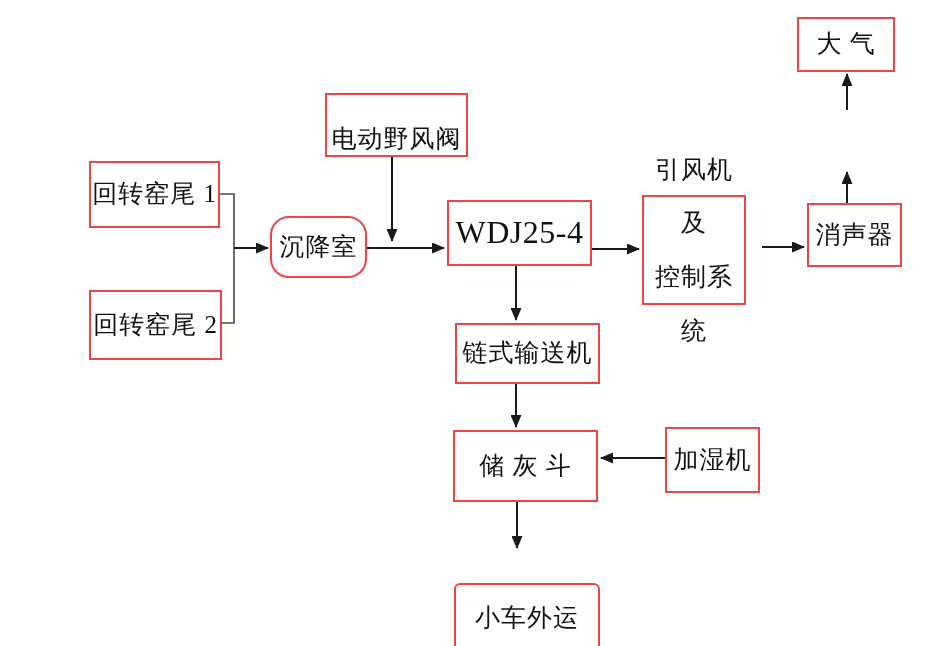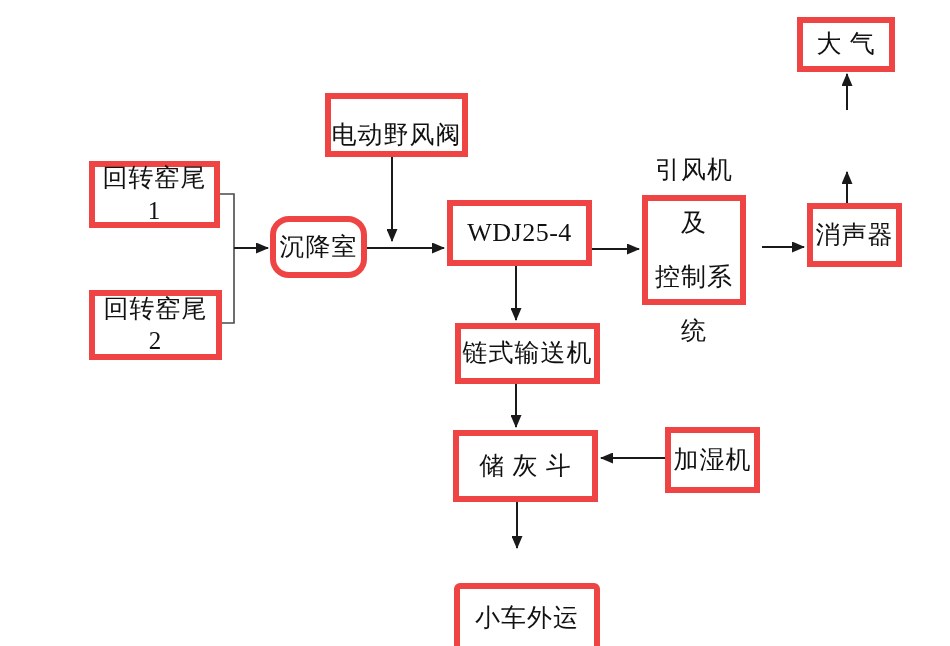--- a/index.html
+++ b/index.html
@@ -13,38 +13,38 @@
     overflow: hidden;
   }
   .edges {
     position: absolute;
     left: 0; top: 0;
     width: 950px; height: 646px;
     z-index: 1;
   }
   .node {
     position: absolute;
-    border: 6px solid #ef4444;
+    border: 2px solid #ef4444;
     background: #ffffff;
     display: flex;
     align-items: center;
     justify-content: center;
     text-align: center;
     color: #111111;
     font-size: 25px;
     z-index: 2;
     font-family: Liberation Serif, serif;
   }
   .node .lbl {
     white-space: pre-line;
     line-height: 1.3;
     letter-spacing: 1px;
   }
   .node-fan .lbl { line-height: 2.15; }
-  .node-wdj .lbl { letter-spacing: 0.5px; font-size: 26px; }
+  .node-wdj .lbl { letter-spacing: 0.5px; font-size: 32px; }
 
   
   .node-kiln1       { left:  89px; top: 161px; width: 131px; height:  67px; }
   .node-kiln2       { left:  89px; top: 290px; width: 133px; height:  70px; }
   .node-valve       { left: 325px; top:  93px; width: 143px; height:  64px; align-items: flex-end; }
   .node-settling    { left: 270px; top: 216px; width:  97px; height:  62px; border-radius: 19px; }
   .node-wdj         { left: 447px; top: 200px; width: 145px; height:  66px; }
   .node-fan         { left: 642px; top: 195px; width: 104px; height: 110px; }
   .node-muffler     { left: 807px; top: 203px; width:  95px; height:  64px; }
   .node-chimney     { left: 802px; top: 110px; width:  96px; height:  60px; }

